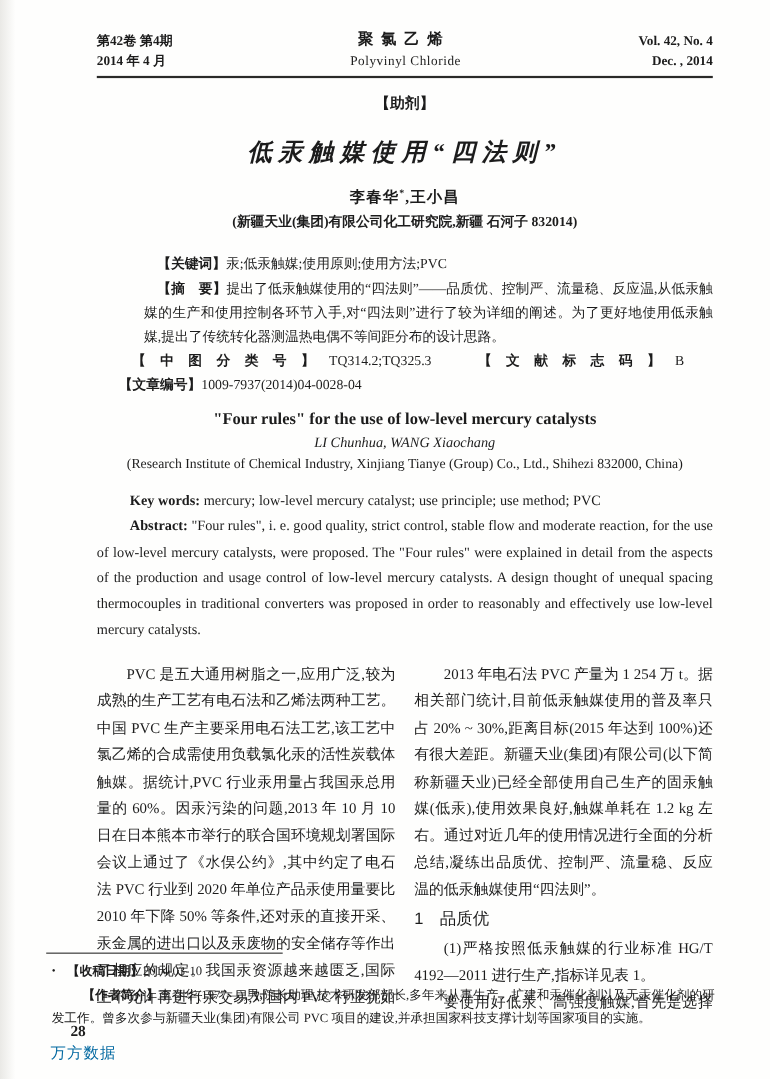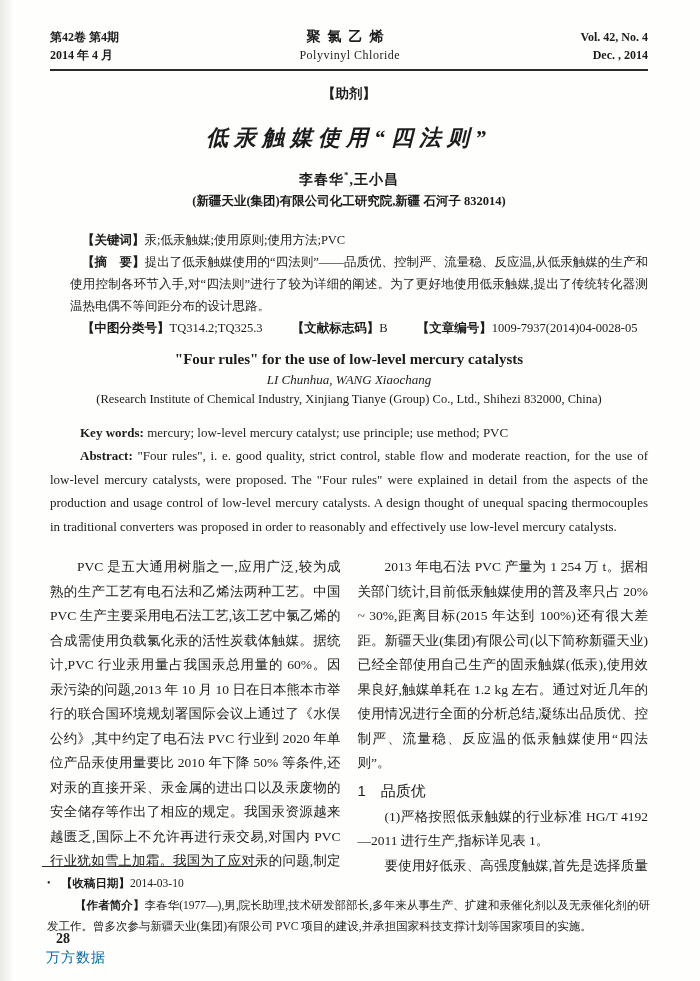--- a/index.html
+++ b/index.html
@@ -1,40 +1,40 @@
 <!DOCTYPE html>
 <html><head>
 <meta charset="utf-8">
 <style>
   html,body{margin:0;padding:0;background:#f2f1ee;}
   .page{
     position:relative;width:700px;height:981px;background:#fefefd;
     font-family:"Liberation Serif","DejaVu Serif",serif;color:#1c1c1c;
-    box-sizing:border-box;padding:28px 52px 0 50px;overflow:hidden;margin:0 auto;
+    box-sizing:border-box;padding:28px 52px 0 88px;overflow:hidden;margin:0 auto;
   }
   .page::before{content:"";position:absolute;left:0;top:0;bottom:0;width:14px;
     background:linear-gradient(90deg,#d9d8d3,rgba(255,255,255,0));opacity:.55;pointer-events:none;}
   
   .hdr{display:flex;justify-content:space-between;align-items:flex-start;font-size:12px;line-height:18px;font-weight:bold;}
   .hdr-left{text-align:left;}
   .hdr-center{}
   .hdr-right{text-align:right;}
   .jcn{font-size:14px;letter-spacing:7px;text-indent:7px;}
   .jen{font-weight:normal;font-size:12px;letter-spacing:.5px;}
   .hdr-rule{border-top:2.2px solid #2a2a28;margin-top:5px;}
   .section-tag{margin-top:14px;font-family:"Liberation Sans","DejaVu Sans",sans-serif;font-weight:bold;font-size:13.5px;text-align:center;}
   
   .title-cn{margin:20px 0 0 0;text-align:center;font-size:22px;font-weight:bold;font-style:italic;letter-spacing:6px;}
   .authors-cn{margin-top:17px;text-align:center;font-size:14px;font-weight:bold;letter-spacing:1px;}
   .authors-cn sup{font-size:9px;font-weight:bold;}
   .affil-cn{margin-top:4px;text-align:center;font-size:12.5px;font-weight:bold;}
   
   .meta-cn{margin:19px 0 0 20px;font-size:12.5px;line-height:22px;text-align:justify;}
   .meta-cn p{margin:0;}
-  .meta-cn .first{ text-indent:12px;}
+  .meta-cn .first{ text-indent:12px;margin-left:23px;}
   .lbl{font-family:"Liberation Sans","DejaVu Sans",sans-serif;font-weight:bold;}
   .ids{ text-indent:12px;}
   .ids .seg{margin-right:26px;white-space:nowrap;}
   .ids .seg:last-child{margin-right:0;}
   
   .en-block{margin-top:10px;text-align:center;}
   .title-en{font-size:15px;font-weight:bold;line-height:20px;}
   .authors-en{margin-top:2px;font-style:italic;font-size:13px;line-height:17px;}
   .affil-en{margin-top:3px;font-size:12.5px;line-height:17px;}
   .en-meta{margin-top:13px;font-size:13px;line-height:23.5px;text-align:justify;}
@@ -46,21 +46,21 @@
   .col{flex:1 1 0;min-width:0;}
   .col p{margin:0;text-indent:2em;}
   .h-num{margin:3px 0 2px 0;font-family:"Liberation Sans","DejaVu Sans",sans-serif;font-weight:normal;font-size:15px;line-height:24px;}
   
   .fn-rule{position:absolute;left:42px;top:866px;width:215px;border-top:1.6px solid #2a2a28;}
   .footnote{position:absolute;left:47px;right:50px;top:872px;font-size:11.5px;line-height:21.5px;text-align:justify;}
   .footnote p{margin:0;}
   .fn-received{margin-left:10px;}
   .fn-marker{display:inline-block;width:14px;font-size:10px;vertical-align:1px;}
   .fn-bio{text-indent:28px;}
-  .page-number{position:absolute;left:56px;top:931px;font-weight:bold;font-size:14px;}
+  .page-number{position:absolute;left:64px;top:931px;font-weight:bold;font-size:14px;}
   .watermark{position:absolute;left:46px;top:949px;font-family:Liberation Mono, monospace;
     font-size:14px;color:#0369a1;letter-spacing:1px;}
 </style>
 </head>
 <body>
 
 <div class="page">
 
   <div class="hdr">
     <div class="hdr-left">
@@ -85,21 +85,21 @@
   <div class="authors-cn"><span>李春华</span><sup>*</sup><span>,王小昌</span></div>
 
   <div class="affil-cn">(新疆天业(集团)有限公司化工研究院,新疆 石河子 832014)</div>
 
   <div class="meta-cn">
     <p class="first"><span class="lbl">【关键词】</span><span>汞;低汞触媒;使用原则;使用方法;PVC</span></p>
     <p class="first"><span class="lbl">【摘　要】</span><span>提出了低汞触媒使用的“四法则”——品质优、控制严、流量稳、反应温,从低汞触媒的生产和使用控制各环节入手,对“四法则”进行了较为详细的阐述。为了更好地使用低汞触媒,提出了传统转化器测温热电偶不等间距分布的设计思路。</span></p>
     <p class="ids">
       <span class="seg"><span class="lbl">【中图分类号】</span><span>TQ314.2;TQ325.3</span></span>
       <span class="seg"><span class="lbl">【文献标志码】</span><span>B</span></span>
-      <span class="seg"><span class="lbl">【文章编号】</span><span>1009-7937(2014)04-0028-05</span></span>
+      <span class="seg"><span class="lbl">【文章编号】</span><span>1009-7937(2014)04-0028-04</span></span>
     </p>
   </div>
 
   <div class="en-block">
     <div class="title-en">"Four rules" for the use of low-level mercury catalysts</div>
     <div class="authors-en">LI Chunhua, WANG Xiaochang</div>
     <div class="affil-en">(Research Institute of Chemical Industry, Xinjiang Tianye (Group) Co., Ltd., Shihezi 832000, China)</div>
   </div>
 
   <div class="en-meta">

